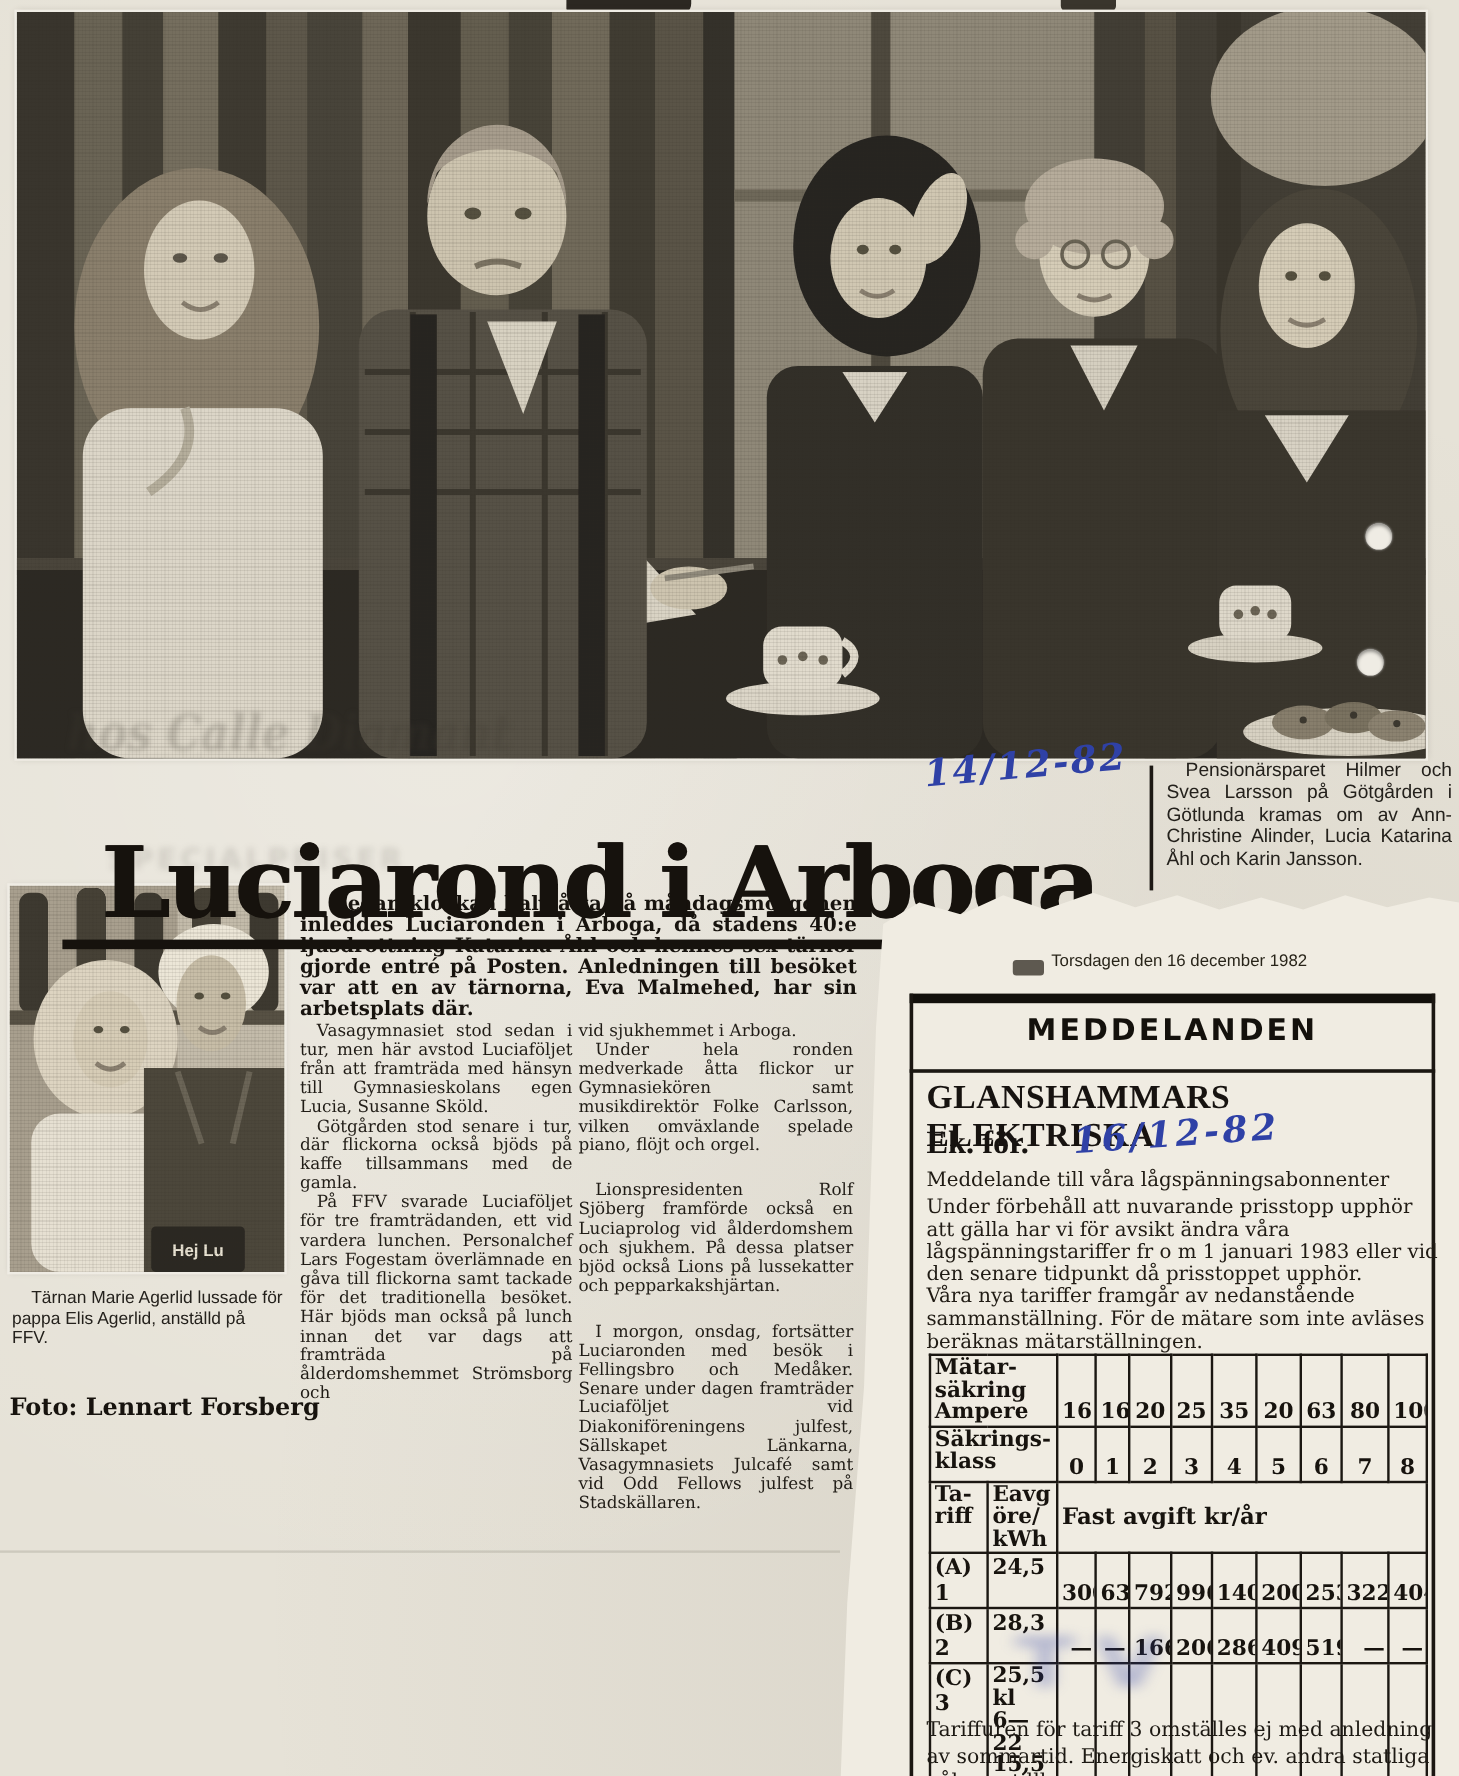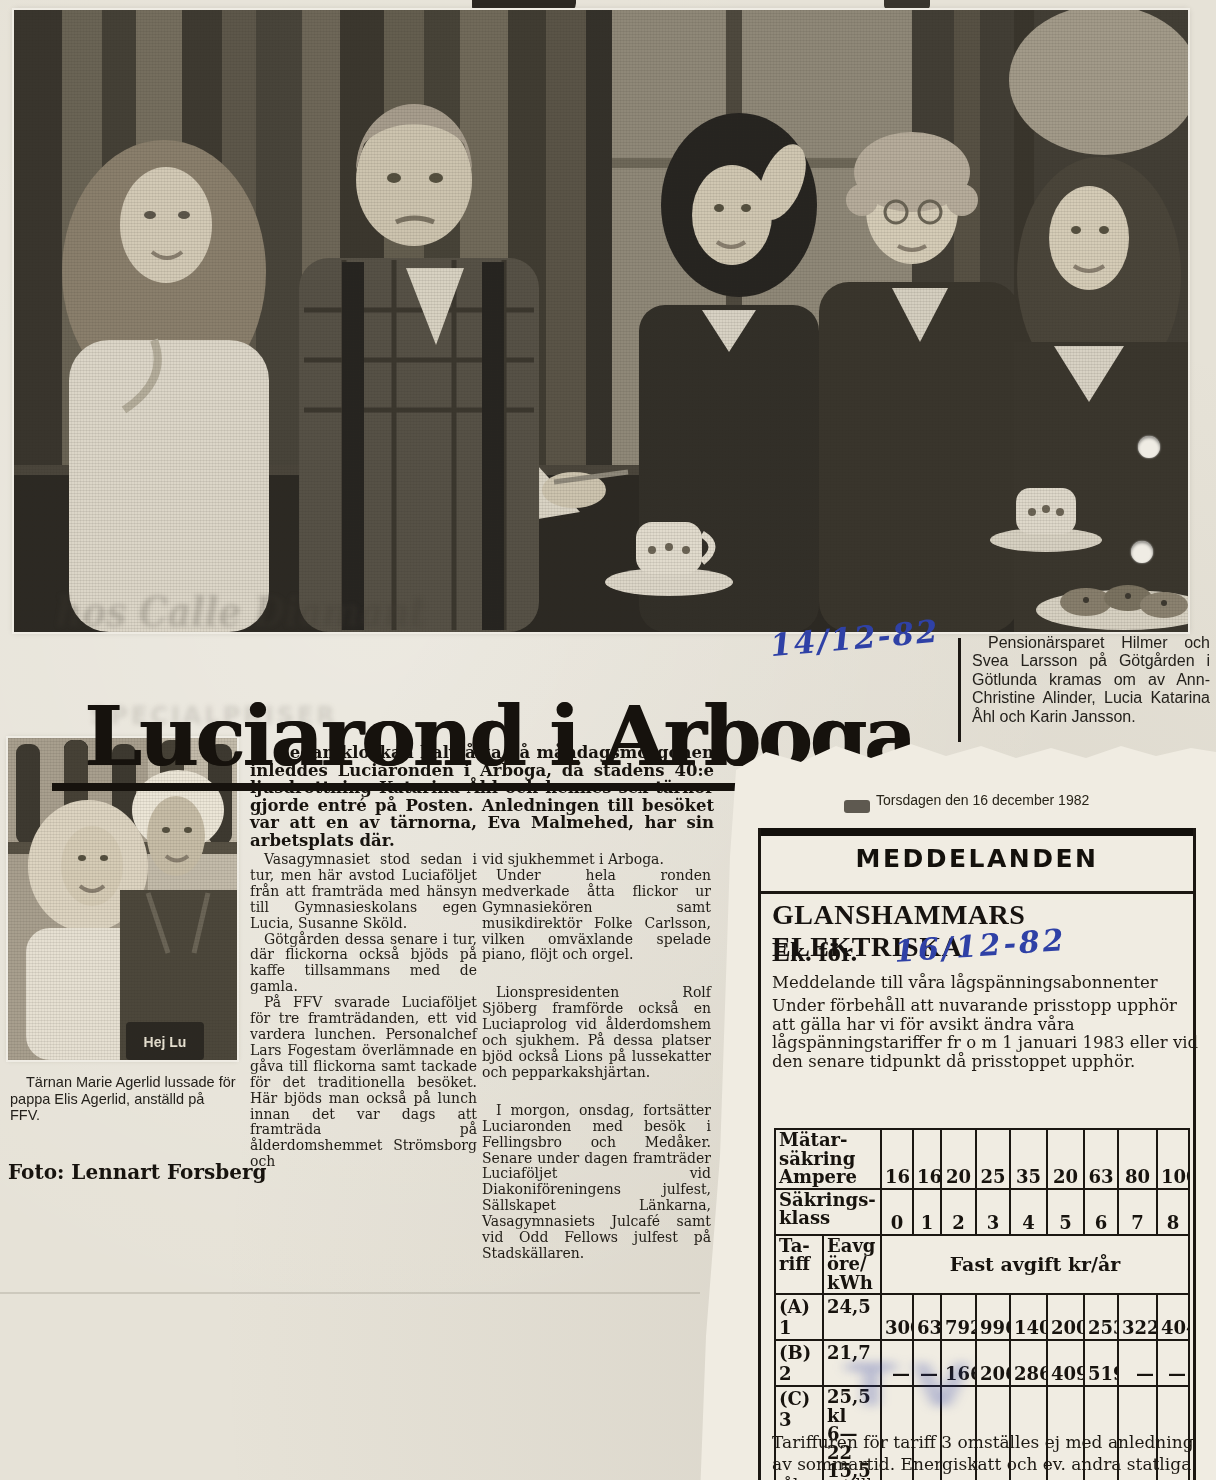--- a/index.html
+++ b/index.html
@@ -78,21 +78,21 @@
   .n-body{left:76px;top:261px;width:428px;font:16.5px/18.6px "DejaVu Serif",serif;
           color:#201b14;text-align:left;}
   .n-body p{margin:0;}
   .tariff{left:78px;top:392px;border-collapse:collapse;table-layout:fixed;width:416px;
           font:700 18px "DejaVu Serif",serif;color:#17130e;}
   .tariff td{border:2.5px solid #1b1712;padding:1px 3px;overflow:hidden;}
   .tariff .pre{white-space:pre-line;line-height:18.5px;}
   .tariff .num{text-align:center;vertical-align:bottom;}
   .tariff .val{text-align:right;vertical-align:bottom;padding-right:2px;}
   .tariff .lbl{text-align:left;vertical-align:top;}
-  .tariff .fee{text-align:center;vertical-align:middle;font-size:19px;}
+  .tariff .fee{vertical-align:middle;font-size:19px;}
   .footnote{left:76px;top:696px;width:432px;font:17px/21.5px "DejaVu Serif",serif;color:#1d1913;}
   .blue-ghost{left:184px;top:616px;width:270px;height:80px;font:700 58px "DejaVu Sans",sans-serif;
               color:rgba(48,66,168,.32);filter:blur(5px);letter-spacing:14px;transform:scaleX(1.25);
               pointer-events:none;}
   .pre{white-space:pre-line;}
 </style>
 </head>
 <body>
 
 <div class="page">
@@ -216,21 +216,21 @@
   <div class="abs ghost2">SPECIALPRISER</div>
   <h1 class="abs headline">Luciarond i Arboga</h1>
   <div class="abs hand1">14/12-82</div>
   <div class="abs cap-divider"></div>
   <div class="abs cap-right">Pensionärsparet Hilmer och Svea Larsson på Götgården i Götlunda kramas om av Ann-Christine Alinder, Lucia Katarina Åhl och Karin Jansson.</div>
 
   <div class="abs lead">Redan klockan halv åtta på måndagsmorgonen inleddes Luciaronden i Arboga, då stadens 40:e ljusdrottning Katarina Åhl och hennes sex tärnor gjorde entré på Posten. Anledningen till besöket var att en av tärnorna, Eva Malmehed, har sin arbetsplats där.</div>
 
   <div class="abs col col1">
     <p>Vasagymnasiet stod sedan i tur, men här avstod Luciaföljet från att framträda med hänsyn till Gymnasieskolans egen Lucia, Susanne Sköld.</p>
-    <p>Götgården dessa senare i tur, där flickorna också bjöds på kaffe tillsammans med de gamla.</p>
+    <p>Götgården stod senare i tur, där flickorna också bjöds på kaffe tillsammans med de gamla.</p>
     <p>På FFV svarade Luciaföljet för tre framträdanden, ett vid vardera lunchen. Personalchef Lars Fogestam överlämnade en gåva till flickorna samt tackade för det traditionella besöket. Här bjöds man också på lunch innan det var dags att framträda på ålderdomshemmet Strömsborg och</p>
   </div>
   <div class="abs col col2">
     <p class="cont">vid sjukhemmet i Arboga.</p>
     <p>Under hela ronden medverkade åtta flickor ur Gymnasiekören samt musikdirektör Folke Carlsson, vilken omväxlande spelade piano, flöjt och orgel.</p>
     <p class="gap">Lionspresidenten Rolf Sjöberg framförde också en Luciaprolog vid ålderdomshem och sjukhem. På dessa platser bjöd också Lions på lussekatter och pepparkakshjärtan.</p>
     <p class="gap">I morgon, onsdag, fortsätter Luciaronden med besök i Fellingsbro och Medåker. Senare under dagen framträder Luciaföljet vid Diakoniföreningens julfest, Sällskapet Länkarna, Vasagymnasiets Julcafé samt vid Odd Fellows julfest på Stadskällaren.</p>
   </div>
 
   <div class="abs photo-small grain">
@@ -280,20 +280,21 @@
     <div class="abs border-l"></div>
     <div class="abs border-r"></div>
     <div class="abs section">MEDDELANDEN</div>
     <div class="abs rule2"></div>
     <div class="abs company">GLANSHAMMARS ELEKTRISKA</div>
     <div class="abs orgform">Ek. för.</div>
     <div class="abs hand2">16/12-82</div>
     <div class="abs n-intro">Meddelande till våra lågspänningsabonnenter</div>
     <div class="abs n-body">
       <p>Under förbehåll att nuvarande prisstopp upphör att gälla har vi för avsikt ändra våra lågspänningstariffer fr o m 1 januari 1983 eller vid den senare tidpunkt då prisstoppet upphör.</p>
+      <p>Våra nya tariffer framgår av nedanstående sammanställning. För de mätare som inte avläses beräknas mätarställningen.</p>
     </div>
 
     <table class="abs tariff">
       <colgroup>
         <col style="width:48px">
           <col style="width:58px">
           <col style="width:32px">
           <col style="width:28px">
         <col style="width:35px">
           <col style="width:34px">
@@ -347,21 +348,21 @@
         <td class="val">792</td>
         <td class="val">996</td>
         <td class="val">1404</td>
         <td class="val">2004</td>
         <td class="val">2532</td>
         <td class="val">3228</td>
         <td class="val">4044</td>
       </tr>
       <tr style="height:33px">
         <td class="lbl">(B) 2</td>
-        <td class="lbl">21,7</td>
+        <td class="lbl">28,3</td>
         <td class="val">—</td>
         <td class="val">—</td>
         <td class="val">1668</td>
         <td class="val">2064</td>
         <td class="val">2868</td>
         <td class="val">4092</td>
         <td class="val">5196</td>
         <td class="val">—</td>
         <td class="val">—</td>
       </tr>

